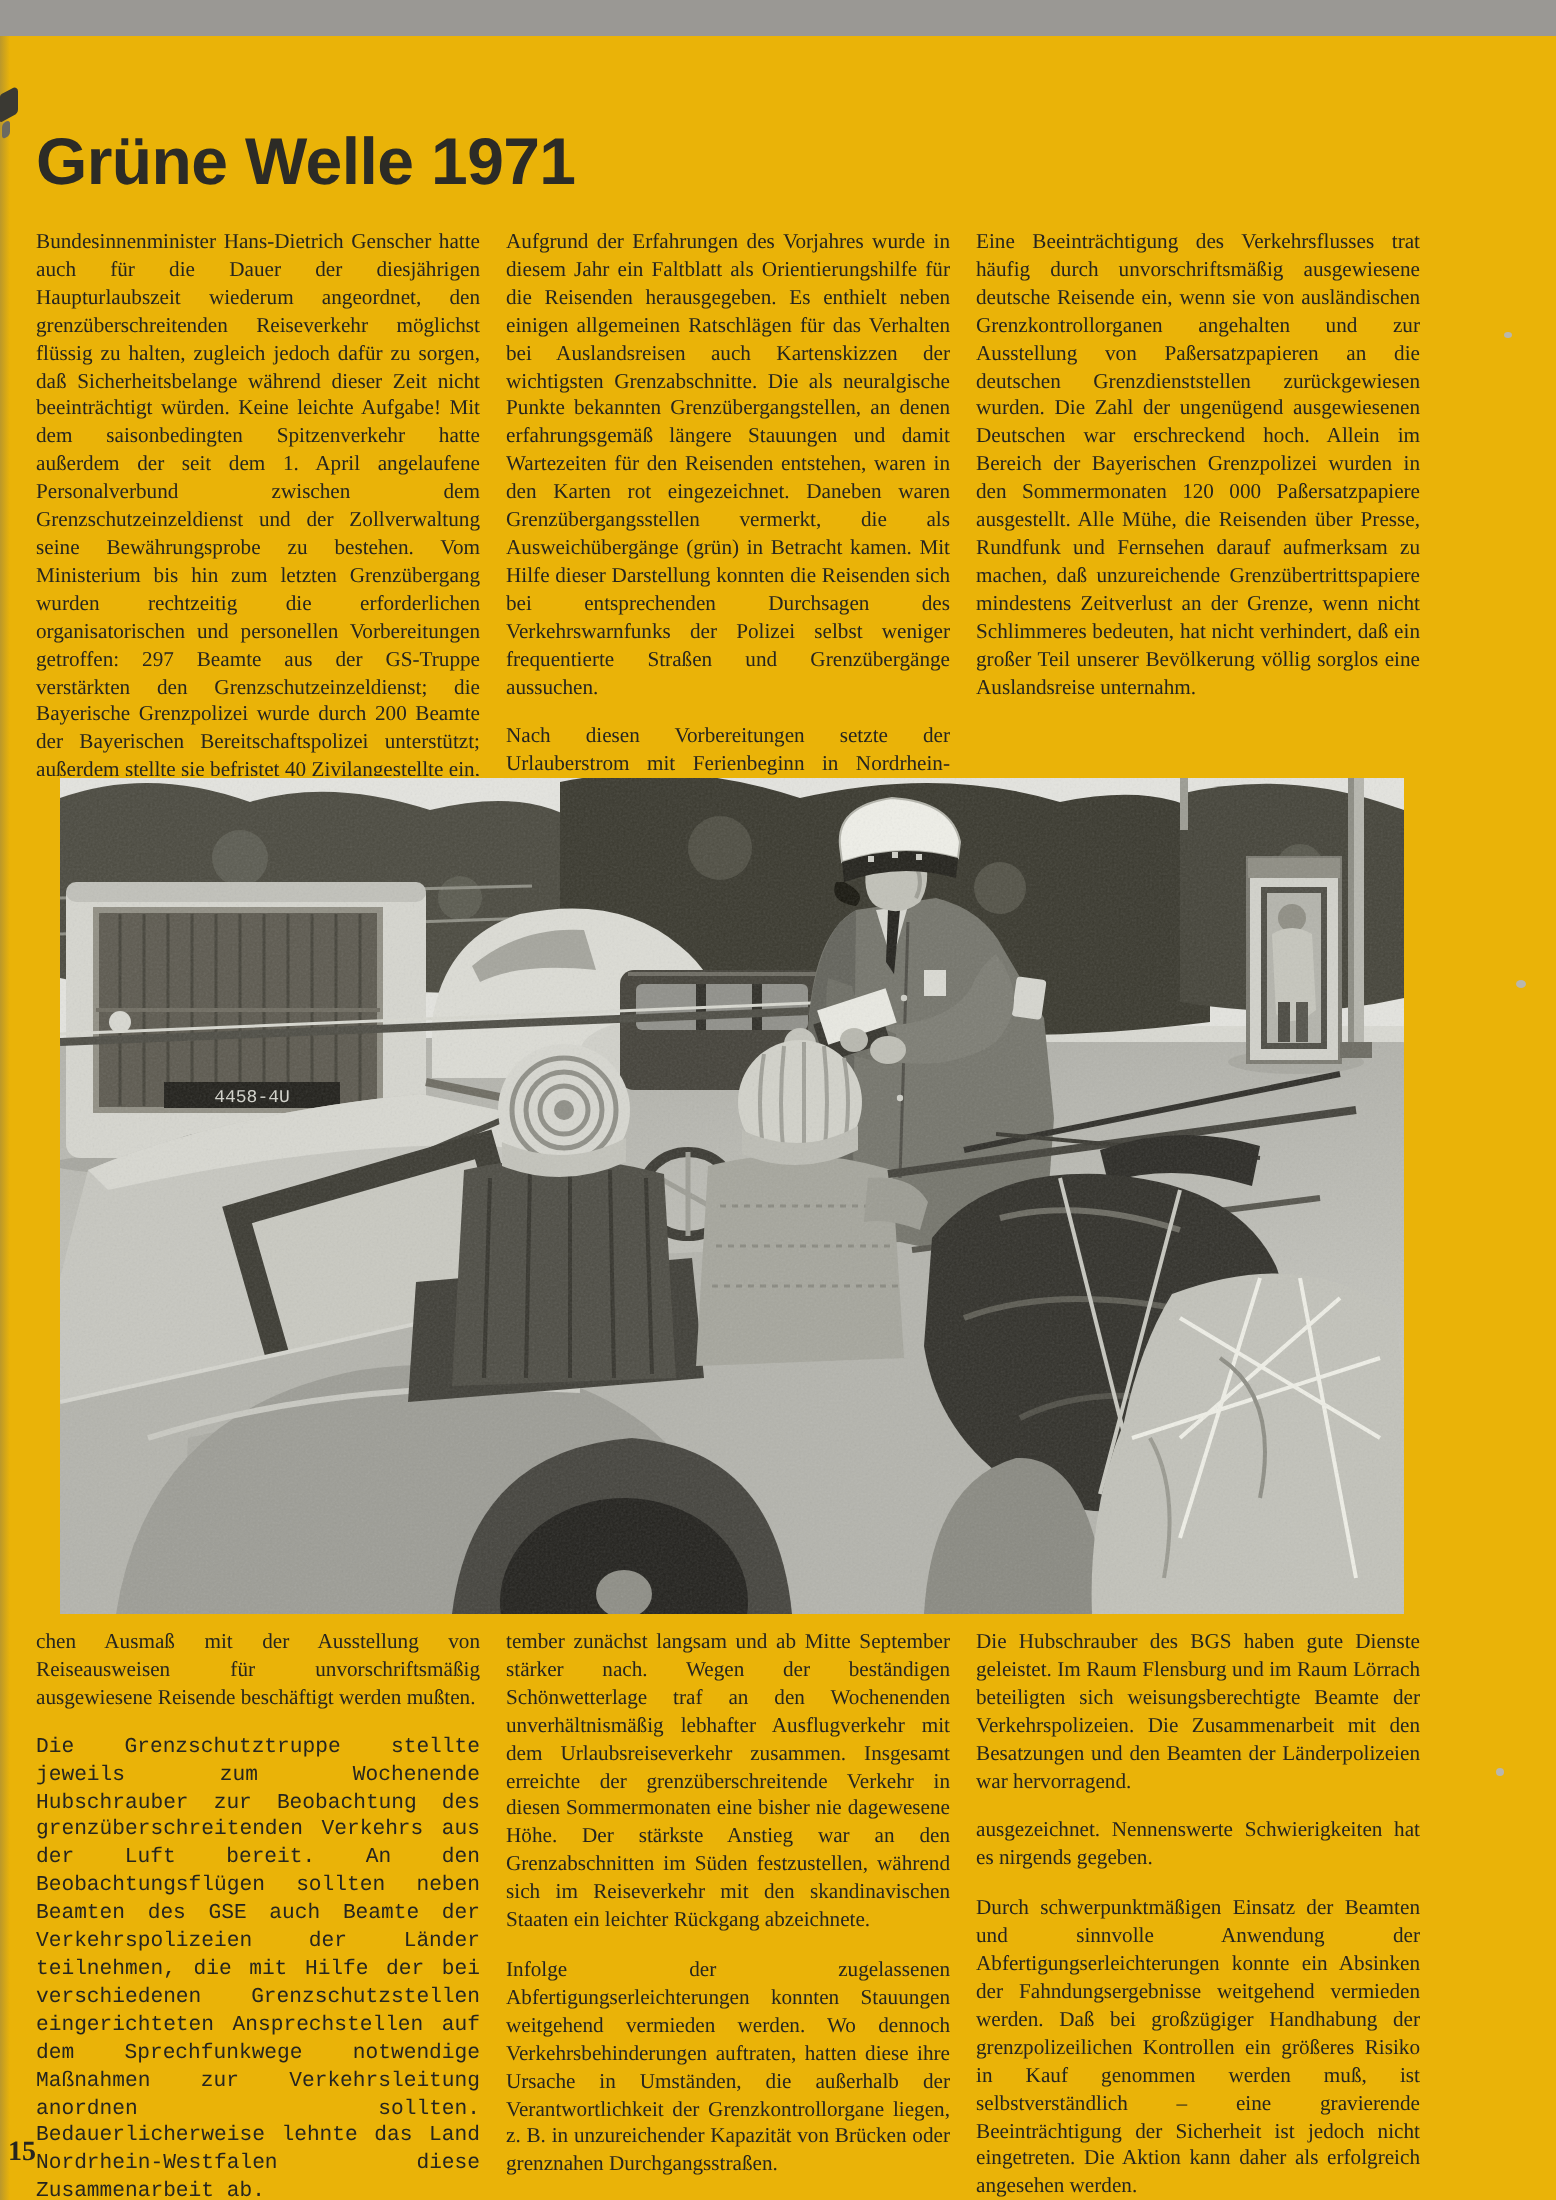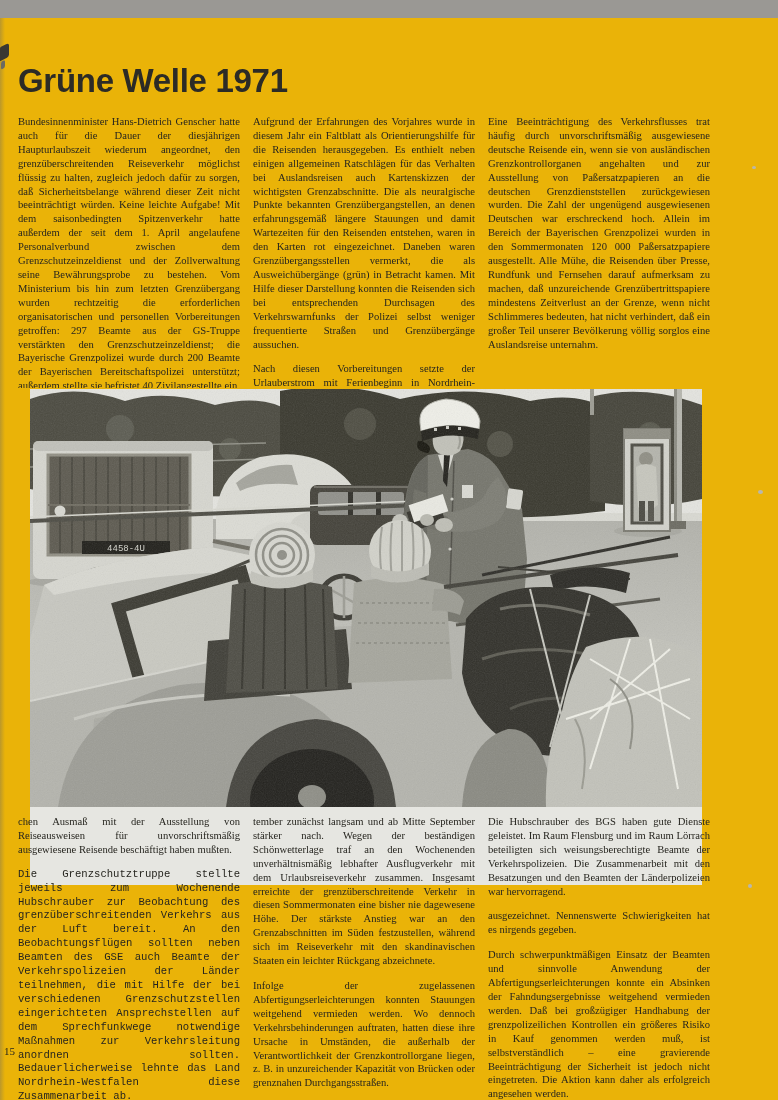--- a/index.html
+++ b/index.html
@@ -33,27 +33,27 @@
     display:grid; grid-template-columns:repeat(3,222px); column-gap:13px;
   }
   .cols-top    { top:97px;  height:273px; overflow:hidden; }
   .cols-bottom { top:797px; height:298px; overflow:hidden; }
   .col p {
     margin:0 0 11px 0; font-size:10.6px; line-height:13.9px;
     text-align:justify; color:#26251f;
   }
   .col p.tight { margin-bottom:2px;font-family:Liberation Mono, monospace; }
   .photo-frame {
-    position:absolute; left:30px; top:371px; width:672px; height:496px;
+    position:absolute; left:30px; top:371px; width:672px; height:418px;
     margin:0; overflow:hidden; background:#e6e6e1;
   }
   .photo-frame svg { display:block; }
   .page-num {
-    position:absolute; left:4px; top:1027px;
-    font-size:11px; color:#26251f;
+    position:absolute; left:4px; top:1051px;
+    font-size:14px; color:#26251f;font-weight:bold;
   }
 </style>
 </head>
 <body>
 
 <div class="page">
   <div class="edge-shadow"></div>
   <div class="corner-mark"></div>
   <div class="speck" style="left:752px;top:148px;width:4px;height:3px;"></div>
   <div class="speck" style="left:758px;top:472px;width:5px;height:4px;"></div>
@@ -243,21 +243,21 @@
         <path d="M580,290 Q610,310 600,360" stroke="#8e8e85" stroke-width="2" fill="none"></path>
         <path d="M545,330 Q560,356 552,400" stroke="#9a9a91" stroke-width="2" fill="none"></path>
       </g>
 
       <rect x="0" y="0" width="672" height="418" filter="url(#grainF)" opacity="0.14"></rect>
     </svg>
   </figure>
 
   <div class="cols cols-bottom">
     <div class="col">
-      <p>chen Ausmaß mit der Ausstellung von Reiseausweisen für unvorschriftsmäßig ausgewiesene Reisende beschäftigt haben mußten.</p>
+      <p>chen Ausmaß mit der Ausstellung von Reiseausweisen für unvorschriftsmäßig ausgewiesene Reisende beschäftigt werden mußten.</p>
       <p class="tight">Die Grenzschutztruppe stellte jeweils zum Wochenende Hubschrauber zur Beobachtung des grenzüberschreitenden Verkehrs aus der Luft bereit. An den Beobachtungsflügen sollten neben Beamten des GSE auch Beamte der Verkehrspolizeien der Länder teilnehmen, die mit Hilfe der bei verschiedenen Grenzschutzstellen eingerichteten Ansprechstellen auf dem Sprechfunkwege notwendige Maßnahmen zur Verkehrsleitung anordnen sollten. Bedauerlicherweise lehnte das Land Nordrhein-Westfalen diese Zusammenarbeit ab.</p>
       <p>Mit den Grenzkontrollorganen der Nachbarstaaten wurden frühzeitig Abreden über eine wechselseitige Anpassung des Abfertigungstempos getroffen, so daß eine nahtlose Zusammenarbeit gewährleistet war.</p>
     </div>
     <div class="col">
       <p>tember zunächst langsam und ab Mitte September stärker nach. Wegen der beständigen Schönwetterlage traf an den Wochenenden unverhältnismäßig lebhafter Ausflugverkehr mit dem Urlaubsreiseverkehr zusammen. Insgesamt erreichte der grenzüberschreitende Verkehr in diesen Sommermonaten eine bisher nie dagewesene Höhe. Der stärkste Anstieg war an den Grenzabschnitten im Süden festzustellen, während sich im Reiseverkehr mit den skandinavischen Staaten ein leichter Rückgang abzeichnete.</p>
       <p>Infolge der zugelassenen Abfertigungserleichterungen konnten Stauungen weitgehend vermieden werden. Wo dennoch Verkehrsbehinderungen auftraten, hatten diese ihre Ursache in Umständen, die außerhalb der Verantwortlichkeit der Grenzkontrollorgane liegen, z. B. in unzureichender Kapazität von Brücken oder grenznahen Durchgangsstraßen.</p>
     </div>
     <div class="col">
       <p>Die Hubschrauber des BGS haben gute Dienste geleistet. Im Raum Flensburg und im Raum Lörrach beteiligten sich weisungsberechtigte Beamte der Verkehrspolizeien. Die Zusammenarbeit mit den Besatzungen und den Beamten der Länderpolizeien war hervorragend.</p>
       <p>ausgezeichnet. Nennenswerte Schwierigkeiten hat es nirgends gegeben.</p>

